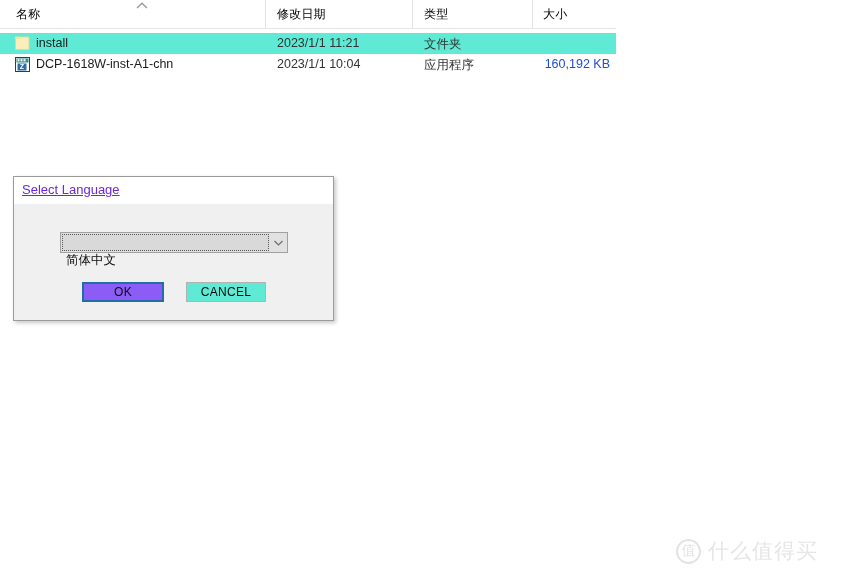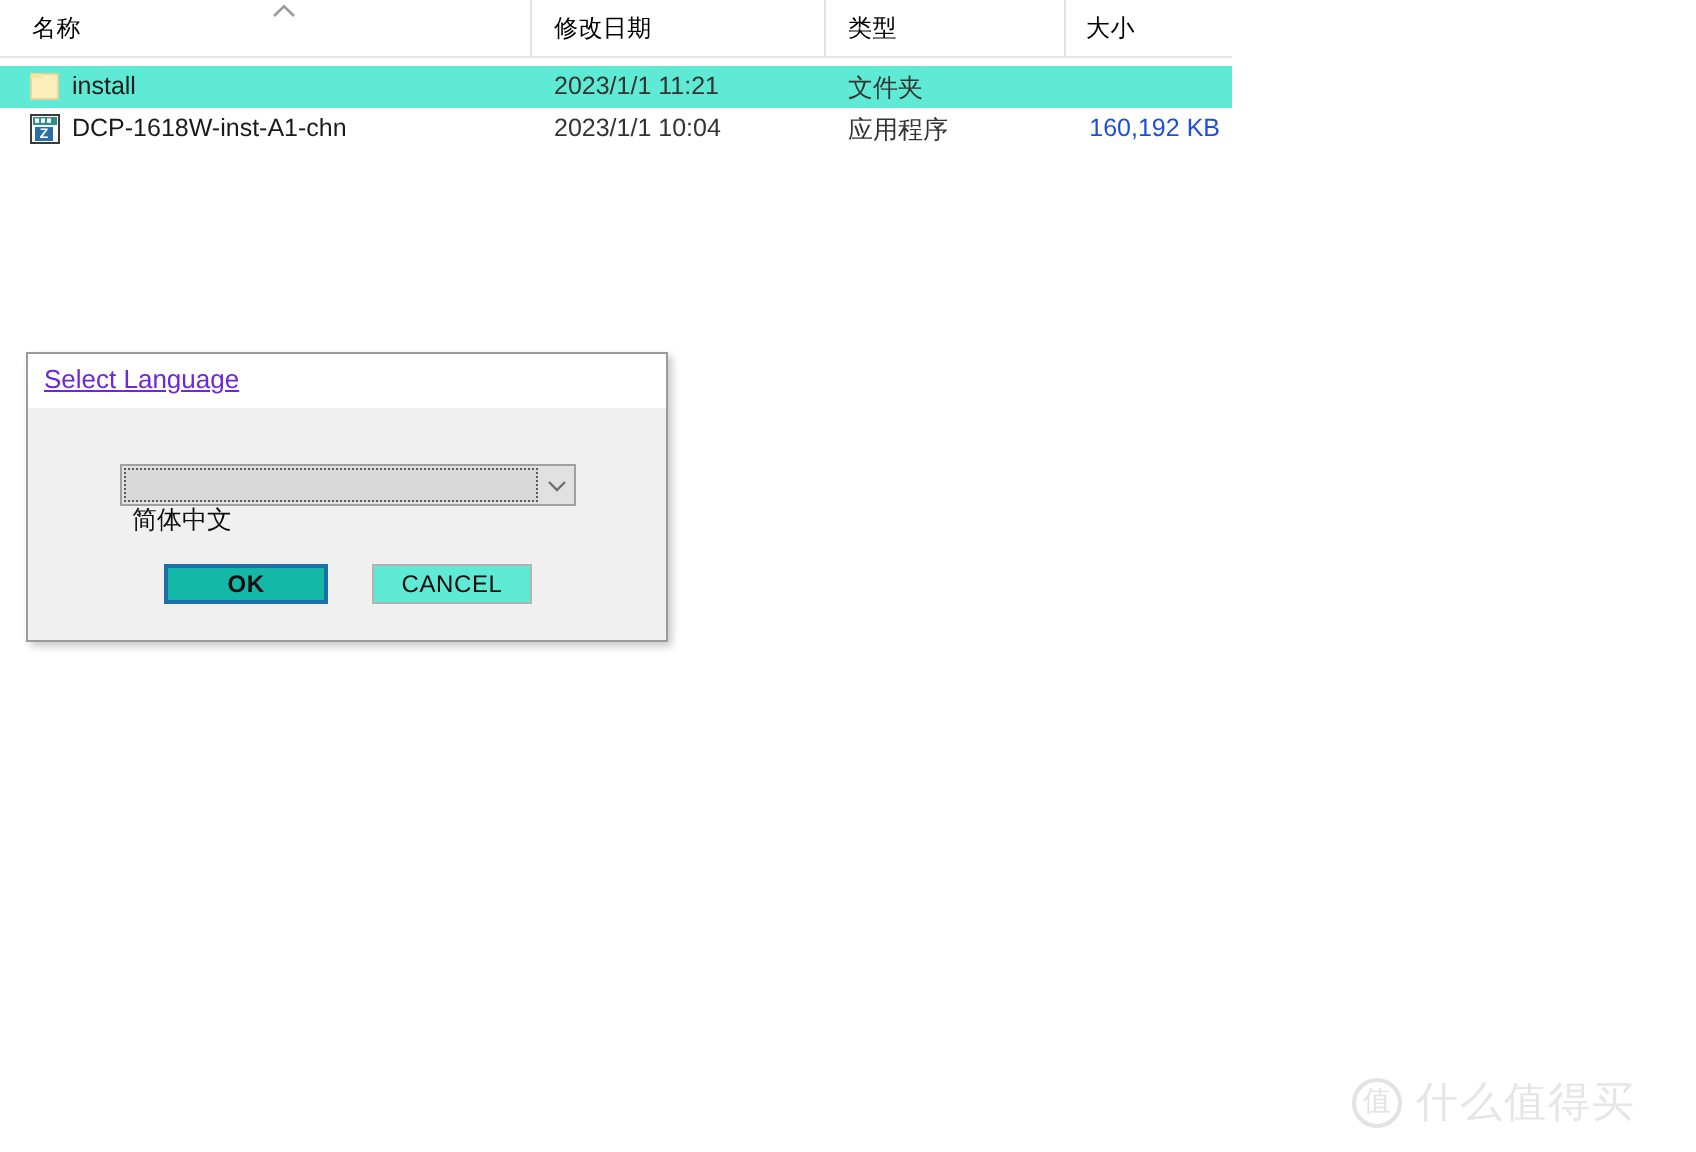--- a/index.html
+++ b/index.html
@@ -217,22 +217,21 @@
     justify-content: center;
     box-sizing: border-box;
     background: #e3e3e3;
     letter-spacing: 0.3px;
   }
   #ok-button {
     left: 68px;
     top: 78px;
     width: 82px;
     border: 2px solid #1e6ea8;
-    background: #14b8a6;
-    font-weight: bold;
+    background: #8b5cf6;
   }
   #cancel-button {
     left: 172px;
     top: 78px;
     width: 80px;
     border: 1px solid #b2b2b2;
     background: #5eead4;
   }
 
   

